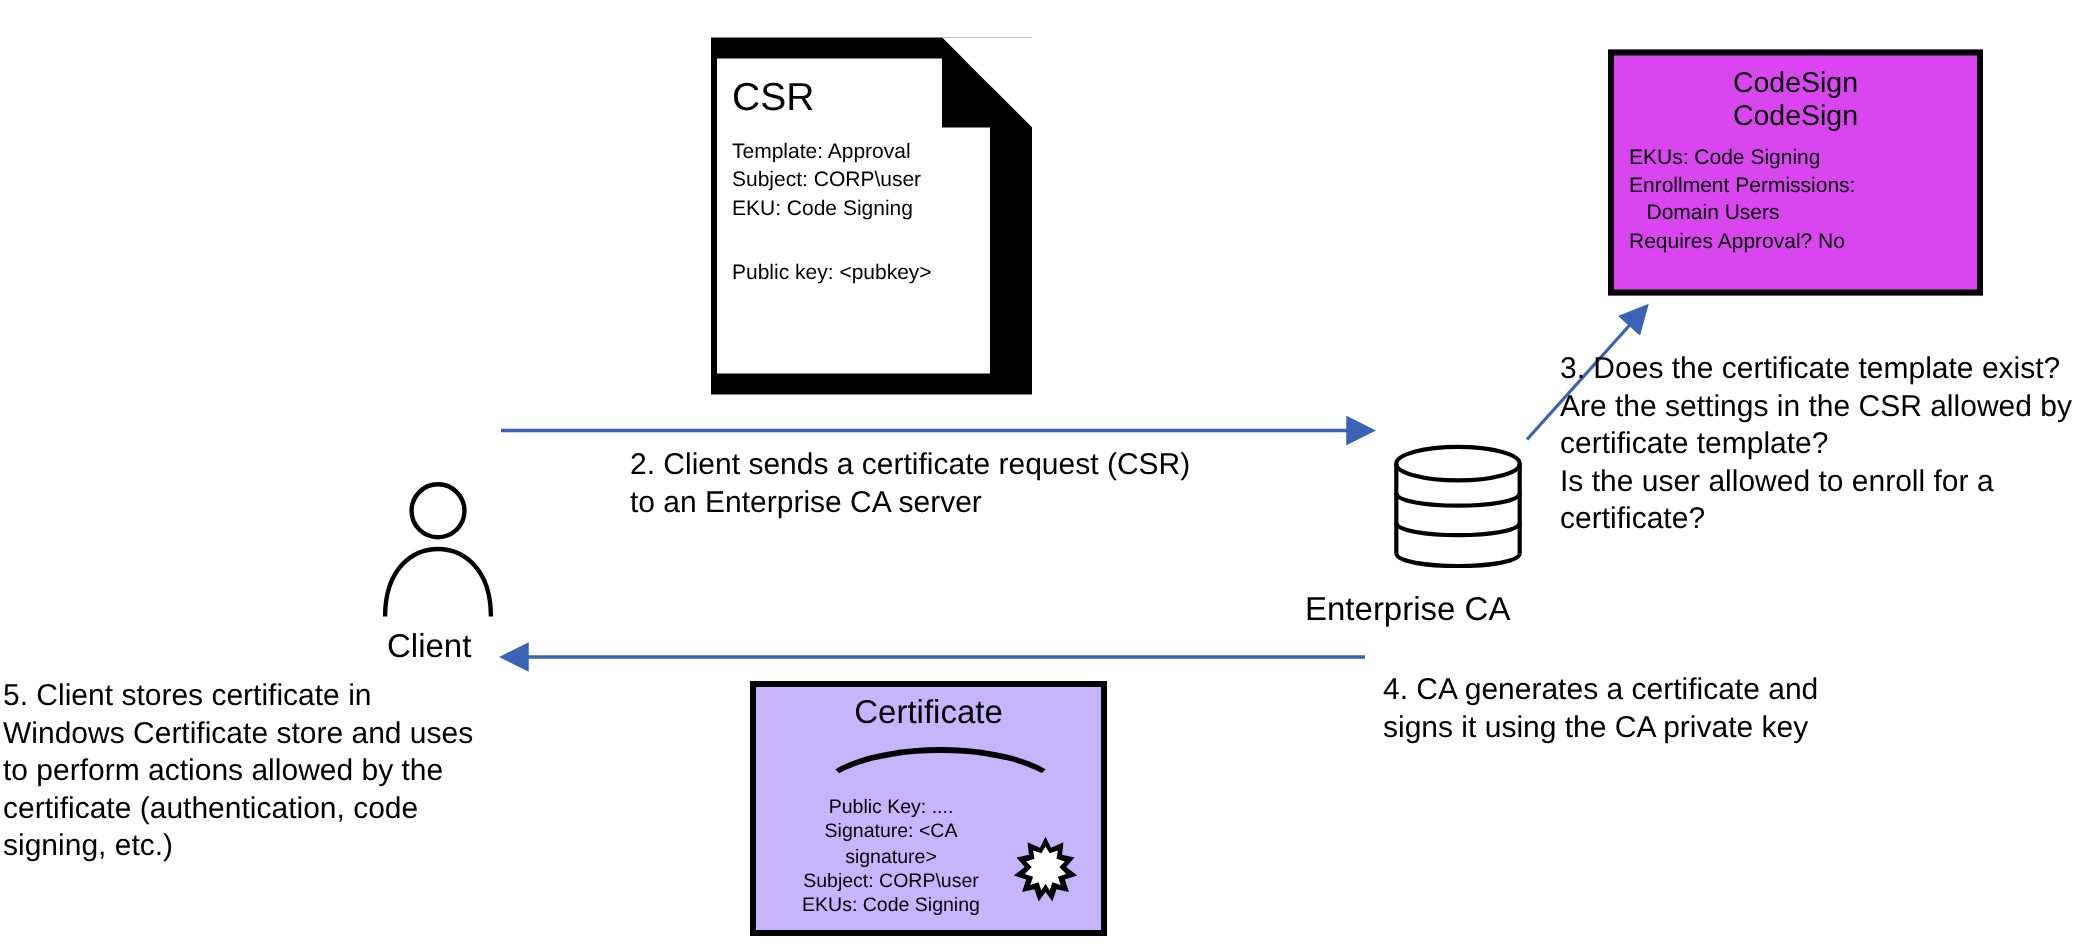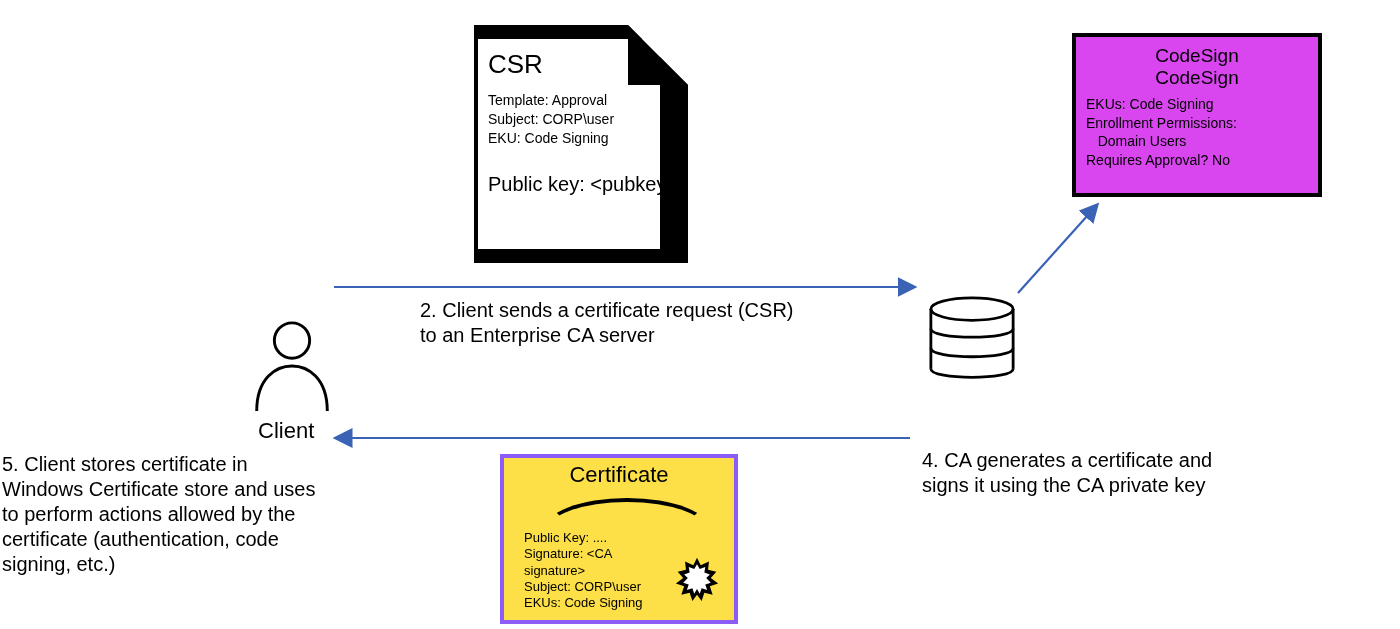--- a/index.html
+++ b/index.html
@@ -35,21 +35,21 @@
     border-left: 60px solid transparent;
     border-top: 60px solid #fff; 
   }
   .csr-dogear-black {
     position: absolute; right: 12px; top: 0; width: 0; height: 0;
     border-right: 60px solid transparent;
     border-bottom: 60px solid #000;
   }
   .csr-title { position:absolute; left: 26px; top: 24px; font-size: 26px; font-weight: 500; }
   .csr-fields { position:absolute; left: 26px; top: 66px; font-size: 14px; line-height: 1.35; }
-  .csr-pubkey { position:absolute; left: 26px; top: 148px; font-size: 20px; }
+  .csr-pubkey { position:absolute; left: 26px; top: 148px; font-size: 14px; }
 
   
   .tpl-box {
     left: 1072px; top: 33px; width: 250px; height: 164px;
     border: 4px solid #000; background: #d946ef; box-sizing: border-box;
     padding: 8px 10px;
   }
   .tpl-title { text-align: center; font-size: 19px; line-height: 1.15; margin-bottom: 6px; }
   .tpl-fields { font-size: 14px; line-height: 1.35; }
 
@@ -58,30 +58,30 @@
 
   
   .db-icon { left: 925px; top: 296px; width: 94px; height: 86px; }
 
   
   .arrows { left: 0; top: 0; width: 1400px; height: 629px; }
 
   
   .cert-box {
     left: 500px; top: 454px; width: 238px; height: 170px;
-    border: 4px solid #8b5cf6; background: #fde047; box-sizing: border-box;
+    border: 4px solid #000000; background: #c4b5fd; box-sizing: border-box;
   }
   .cert-title { text-align: center; font-size: 22px; margin-top: 4px; }
   .cert-arc {
     position: absolute; left: 38px; top: 40px; width: 162px; height: 62px;
     border: 4px solid #000; border-top-color: transparent; border-left-color: transparent; border-right-color: transparent;
     border-radius: 0 0 200px 200px / 0 0 80px 80px;
     transform: rotate(180deg);
   }
-  .cert-fields { position: absolute; left: 20px; top: 72px; font-size: 13px; line-height: 1.25; width: 140px;}
+  .cert-fields { position: absolute; left: 20px; top: 72px; font-size: 13px; line-height: 1.25; width: 140px; text-align: center;}
   .cert-seal { position:absolute; right: 14px; bottom: 18px; width: 46px; height: 46px; }
 
 </style>
 </head>
 <body>
 
 <div class="stage">
 
   <svg class="abs arrows" width="1400" height="629" viewBox="0 0 1400 629">
     <defs>
@@ -131,24 +131,30 @@
   <div class="abs lbl-lg" style="left:258px; top:418px;">Client</div>
 
   <svg class="abs db-icon" viewBox="0 0 100 92">
     <ellipse cx="50" cy="14" rx="44" ry="12" fill="#fff" stroke="#000" stroke-width="3"></ellipse>
     <path d="M 6 14 L 6 78" fill="none" stroke="#000" stroke-width="3"></path>
     <path d="M 94 14 L 94 78" fill="none" stroke="#000" stroke-width="3"></path>
     <path d="M 6 35 C 6 47 94 47 94 35" fill="none" stroke="#000" stroke-width="3"></path>
     <path d="M 6 56 C 6 68 94 68 94 56" fill="none" stroke="#000" stroke-width="3"></path>
     <path d="M 6 78 C 6 90 94 90 94 78" fill="none" stroke="#000" stroke-width="3"></path>
   </svg>
+  <div class="abs lbl-lg" style="left:870px; top:393px;">Enterprise CA</div>
 
 
   <div class="abs lbl" style="left:420px; top:298px; width:380px;">2. Client sends a certificate request (CSR) to an Enterprise CA server</div>
 
+  <div class="abs lbl" style="left:1040px; top:234px; width:360px;">
+    <div>3. Does the certificate template exist?</div>
+    <div>Are the settings in the CSR allowed by certificate template?</div>
+    <div>Is the user allowed to enroll for a certificate?</div>
+  </div>
 
   <div class="abs lbl" style="left:922px; top:448px; width:340px;">4. CA generates a certificate and signs it using the CA private key</div>
 
   <div class="abs lbl" style="left:2px; top:452px; width:330px;">5. Client stores certificate in Windows Certificate store and uses to perform actions allowed by the certificate (authentication, code signing, etc.)</div>
 
   <div class="abs cert-box">
     <div class="cert-title">Certificate</div>
     <div class="cert-arc"></div>
     <div class="cert-fields">
       <div>Public Key: ....</div>

